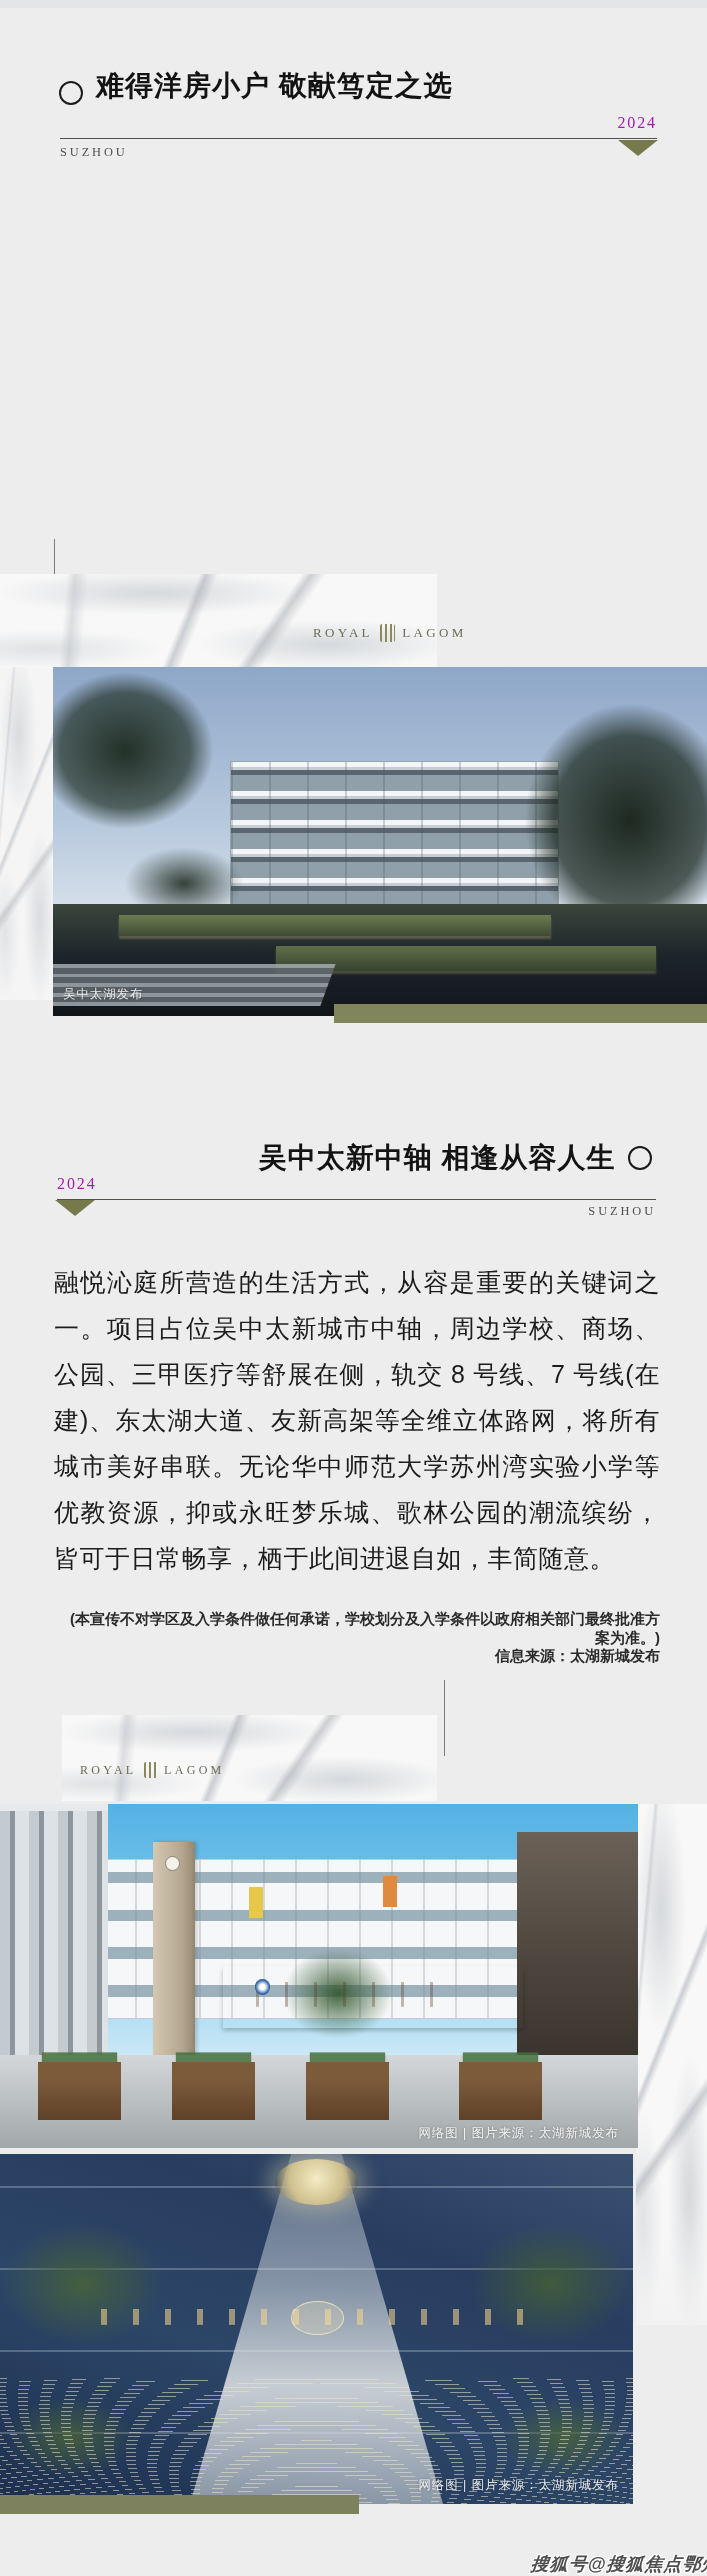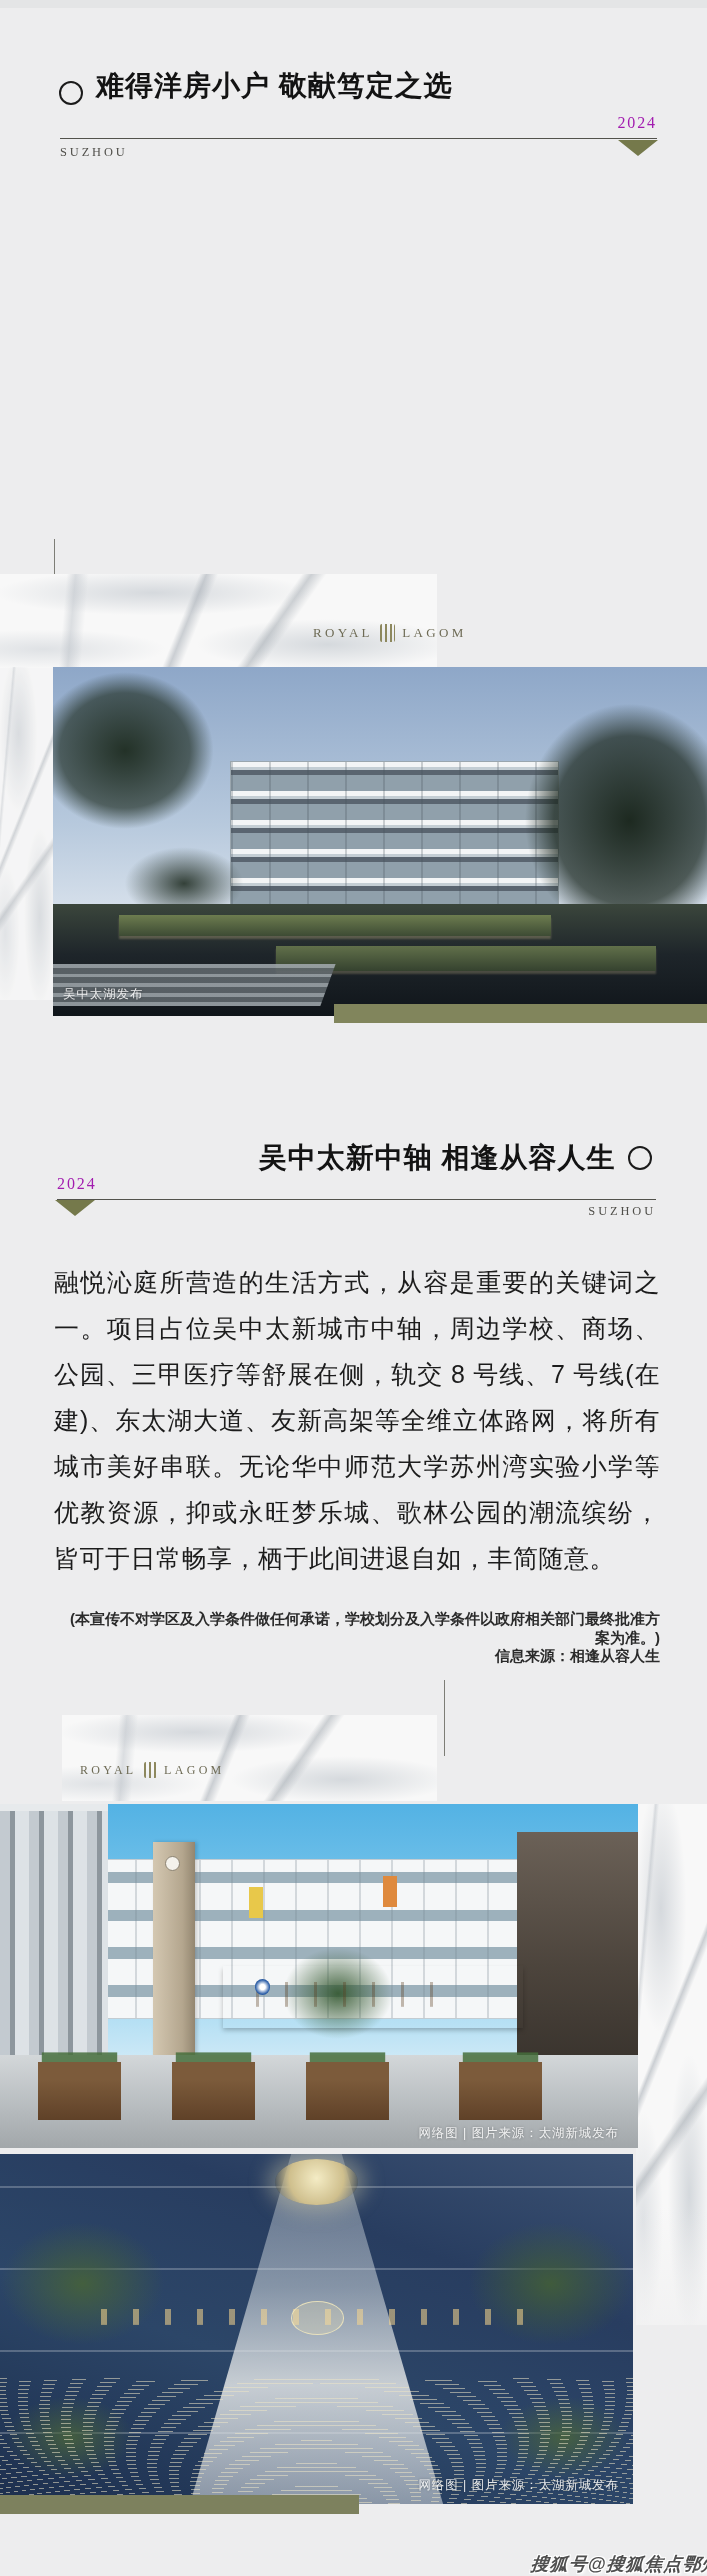--- a/index.html
+++ b/index.html
@@ -133,21 +133,21 @@
 
   <span class="abs year" style="left:57px;top:1167px;">2024</span>
   <div class="abs divline" style="left:57px;top:1191px;width:599px;"></div>
   <div class="abs tri-down" style="left:55px;top:1192px;"></div>
   <span class="abs city" style="left:535px;top:1196px;width:121px;text-align:right;">SUZHOU</span>
 
   <p class="abs para" style="left:54px;top:1226px;width:606px;">融悦沁庭所营造的生活方式，从容是重要的关键词之一。项目占位吴中太新城市中轴，周边学校、商场、公园、三甲医疗等舒展在侧，轨交 8 号线、7 号线(在建)、东太湖大道、友新高架等全维立体路网，将所有城市美好串联。无论华中师范大学苏州湾实验小学等优教资源，抑或永旺梦乐城、歌林公园的潮流缤纷，皆可于日常畅享，栖于此间进退自如，丰简随意。</p>
 
   <div class="abs" style="left:67px;top:1602px;width:593px;text-align:right;font-size:15px;line-height:18.6px;color:#2b2b2b;font-weight:600;">
     <div>(本宣传不对学区及入学条件做任何承诺，学校划分及入学条件以政府相关部门最终批准方案为准。)</div>
-    <div>信息来源：相逢从容人生</div>
+    <div>信息来源：太湖新城发布</div>
   </div>
 
   <div class="abs vline" style="left:444px;top:1672px;height:76px;"></div>
   <div class="abs marble" style="left:62px;top:1707px;width:375px;height:86px;"></div>
   <div class="abs brand" style="left:80px;top:1754px;font-size:12px;">
     <span>ROYAL</span>
     <span class="brand-mark" style="width:12.4px;height:16px;"></span>
     <span>LAGOM</span>
   </div>
 

